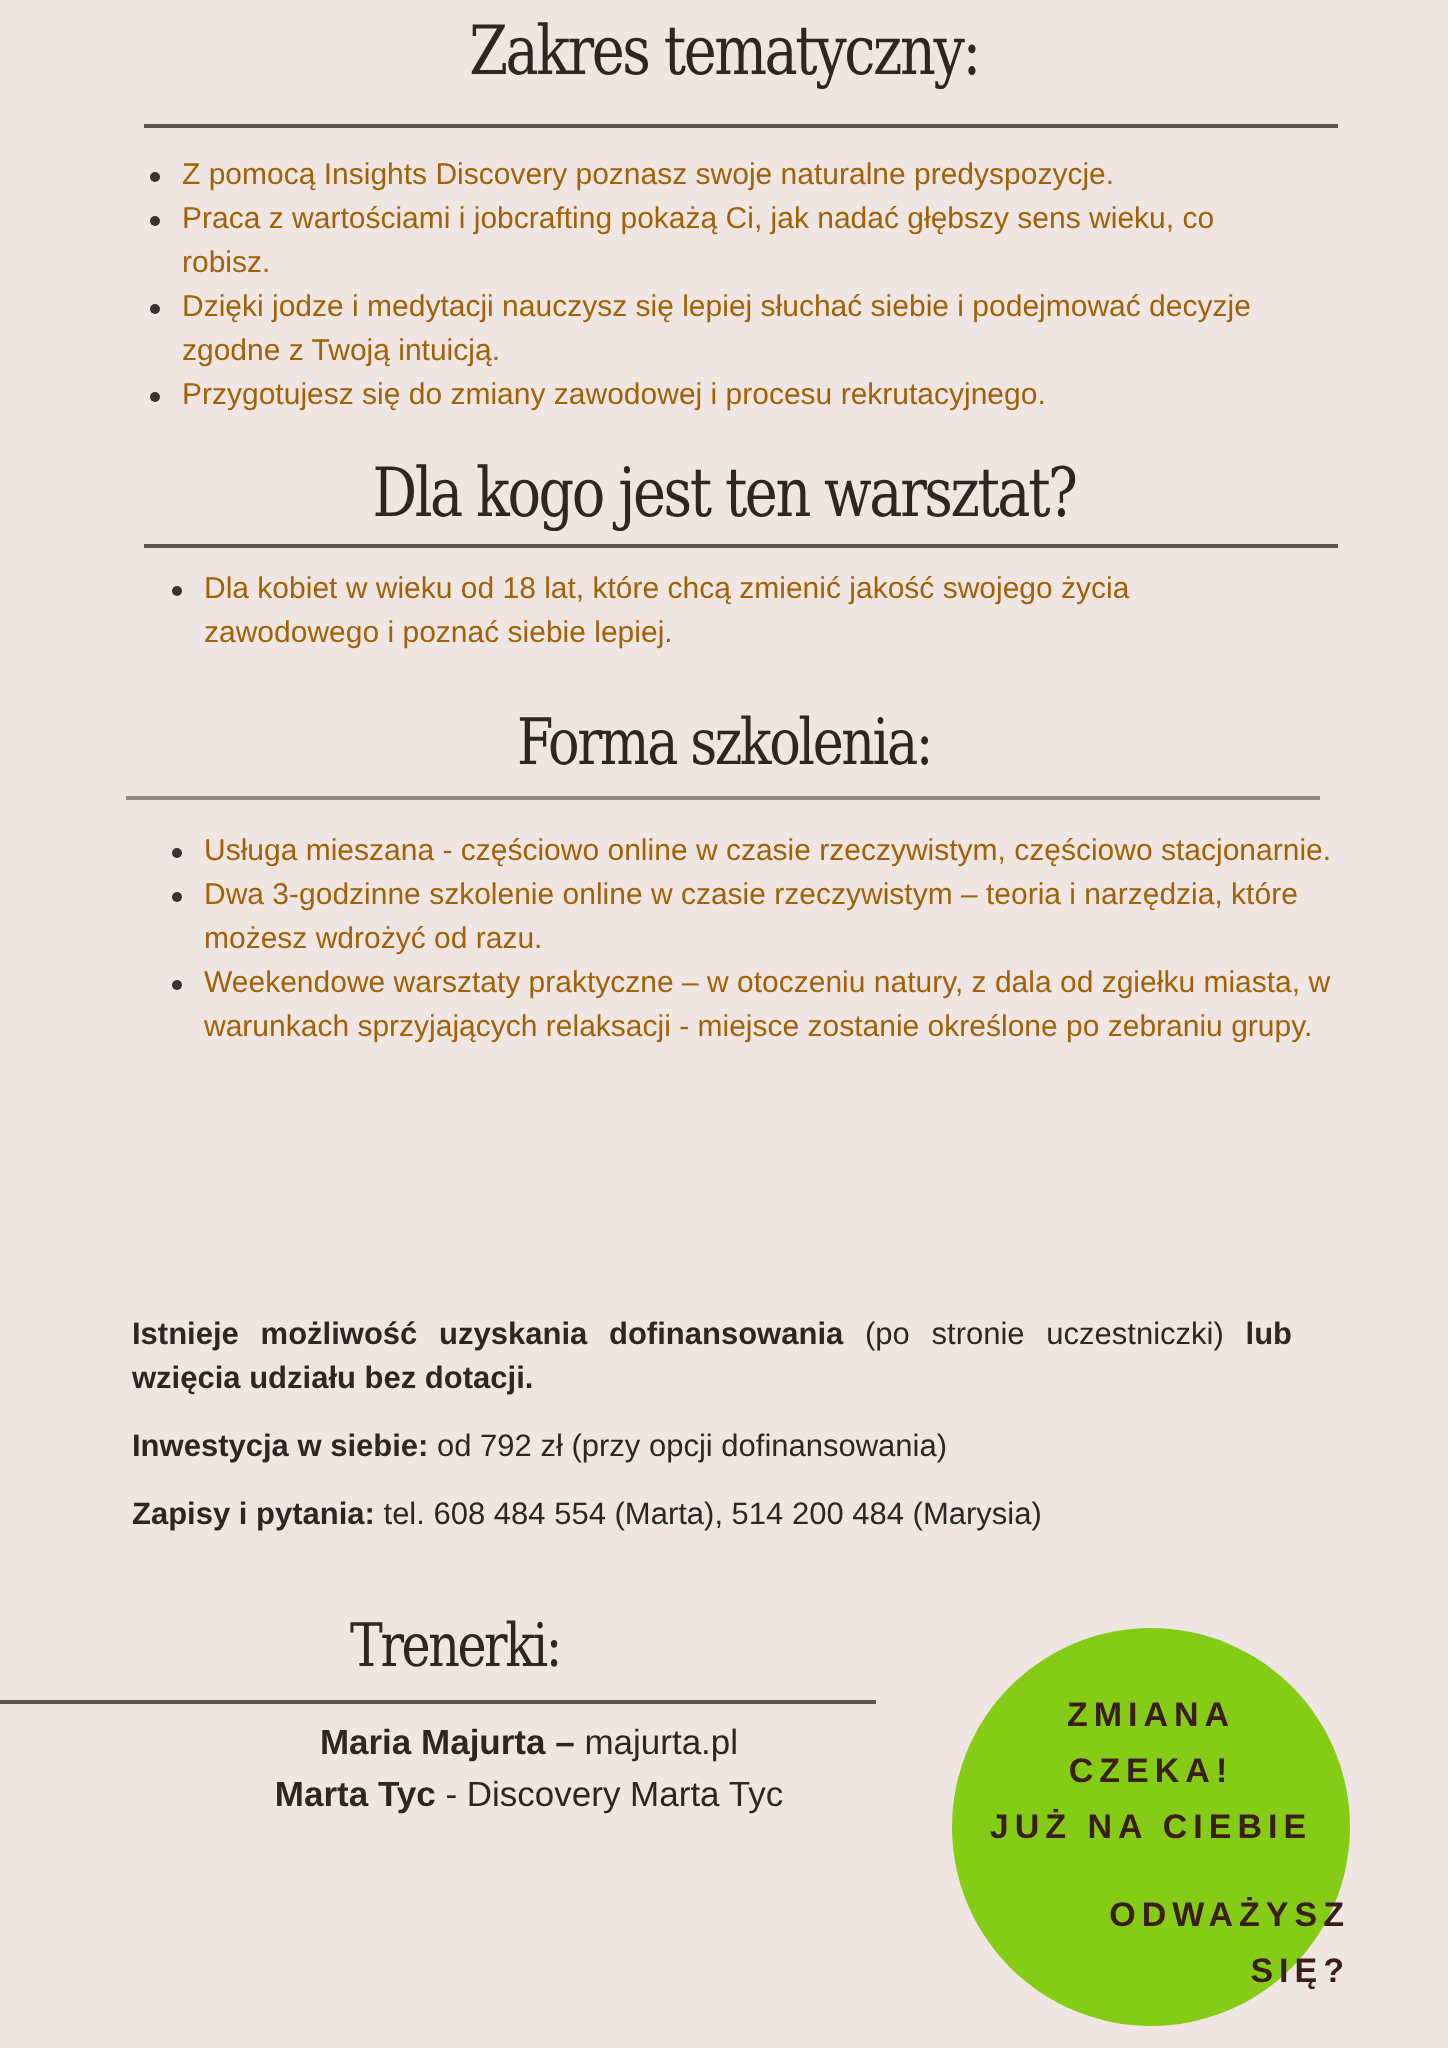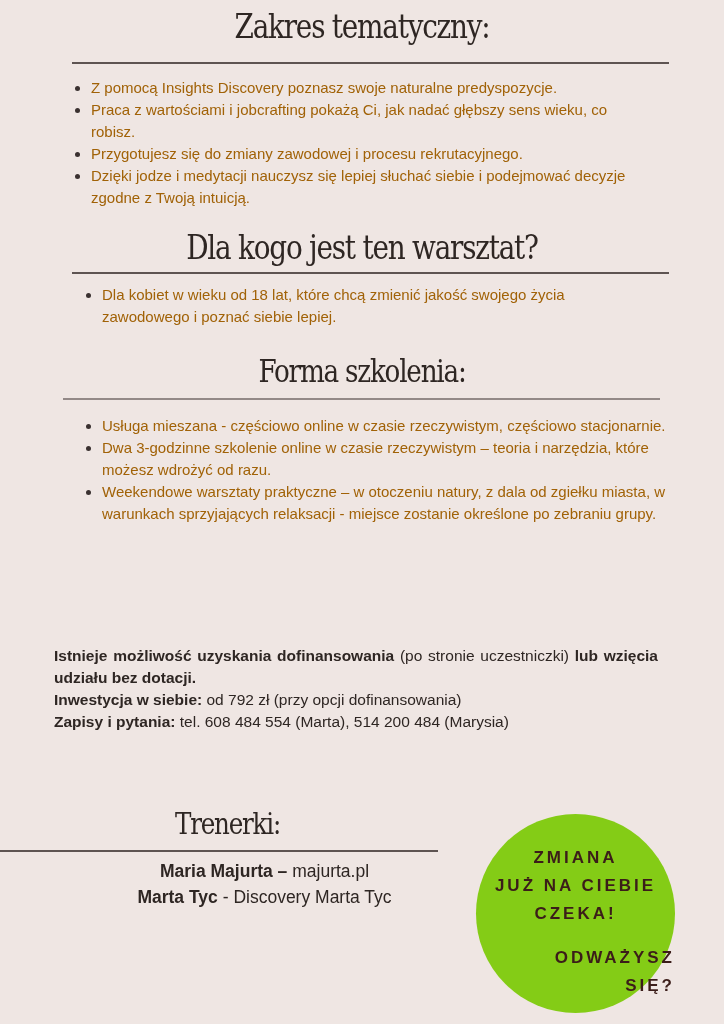--- a/index.html
+++ b/index.html
@@ -69,21 +69,21 @@
 
     .info {
       position: absolute;
       left: 54px;
       top: 645px;
       width: 604px;
       font-size: 15.5px;
       line-height: 22px;
       color: #2e2623;
     }
-    .info p { margin: 0; }
+    .info p { margin: 12px; }
     .info .just {
       text-align: justify;
       text-align-last: left;
     }
     .info b { font-weight: bold; }
 
     .trainers-title {
       position: absolute;
       left: 0;
       width: 455px;
@@ -129,22 +129,22 @@
     .circle span { display: block; }
   </style>
 </head>
 <body>
 
 <div class="title t1">Zakres tematyczny:</div>
 <div class="hr hr1"></div>
 <ul class="list l1">
   <li><span class="dot"></span><span>Z pomocą Insights Discovery poznasz swoje naturalne predyspozycje.</span></li>
   <li><span class="dot"></span><span>Praca z wartościami i jobcrafting pokażą Ci, jak nadać głębszy sens wieku, co robisz.</span></li>
+  <li><span class="dot"></span><span>Dzięki jodze i medytacji nauczysz się lepiej słuchać siebie i podejmować decyzje zgodne z Twoją intuicją.</span></li>
   <li><span class="dot"></span><span>Przygotujesz się do zmiany zawodowej i procesu rekrutacyjnego.</span></li>
-  <li><span class="dot"></span><span>Dzięki jodze i medytacji nauczysz się lepiej słuchać siebie i podejmować decyzje zgodne z Twoją intuicją.</span></li>
 </ul>
 
 <div class="title t2">Dla kogo jest ten warsztat?</div>
 <div class="hr hr2"></div>
 <ul class="list l2">
   <li><span class="dot"></span><span>Dla kobiet w wieku od 18 lat, które chcą zmienić jakość swojego życia zawodowego i poznać siebie lepiej.</span></li>
 </ul>
 
 <div class="title t3">Forma szkolenia:</div>
 <div class="hr hr3"></div>
@@ -163,20 +163,20 @@
 <div class="trainers-title">Trenerki:</div>
 <div class="hr hr4"></div>
 <div class="trainers">
   <div><b>Maria Majurta –</b><span> majurta.pl</span></div>
   <div><b>Marta Tyc</b><span> - Discovery Marta Tyc</span></div>
 </div>
 
 <div class="circle">
   <div class="c-top">
     <span>ZMIANA</span>
+    <span>CZEKA!</span>
     <span>JUŻ NA CIEBIE</span>
-    <span>CZEKA!</span>
   </div>
   <div class="c-bottom">
     <span>ODWAŻYSZ</span>
     <span>SIĘ?</span>
   </div>
 </div>
 
 </body></html>

